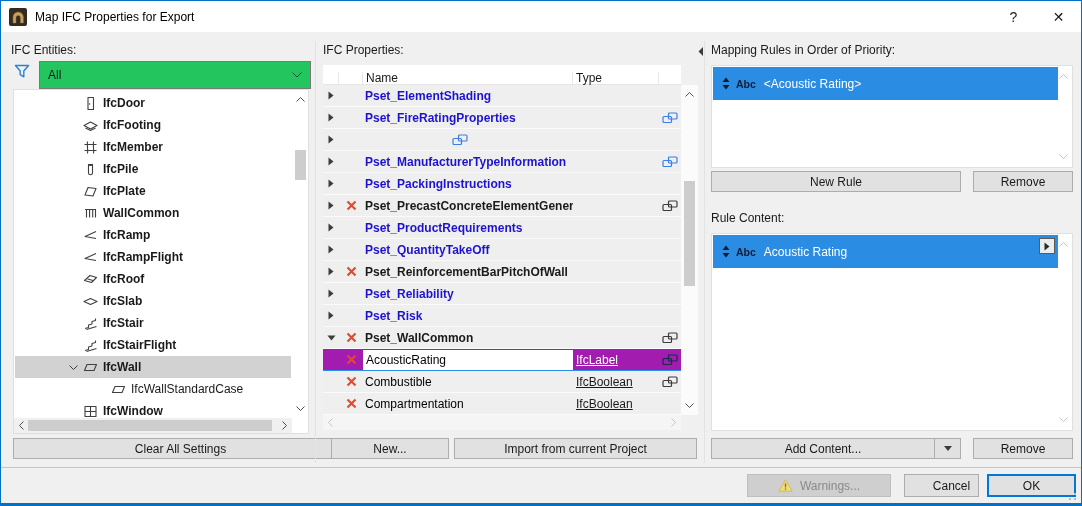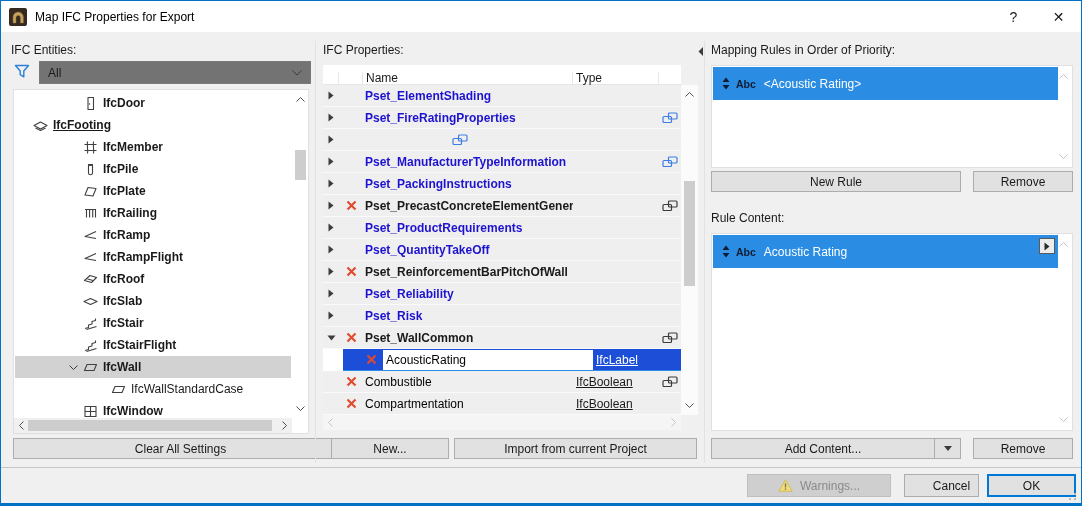--- a/index.html
+++ b/index.html
@@ -18,21 +18,21 @@
   .lbl{position:absolute;font-size:12px;color:#1a1a1a;white-space:nowrap;}
   .btn{position:absolute;height:21px;background:#e1e1e1;border:1px solid #adadad;
     font-size:12px;color:#1a1a1a;display:flex;align-items:center;justify-content:center;
     white-space:nowrap;}
   .btn.disabled{background:#cfcfcf;border-color:#bfbfbf;color:#8a8a8a;}
   .btn.ok{border:2px solid #0078d7;height:23px;}
   .btn.cancel{height:23px;padding-left:20px;}
   .listbox{position:absolute;background:#fff;border:1px solid #e0e0e0;}
   .vsep{position:absolute;width:1px;background:#e2e2e2;}
   
-  .combo{position:absolute;left:38px;top:60px;width:272px;height:23px;background:#737373;
+  .combo{position:absolute;left:38px;top:60px;width:272px;height:28px;background:#22c55e;
     border:1px solid #7a7a7a;display:flex;align-items:center;padding:0 8px;font-size:12px;color:#1a1a1a;}
   .combo .chev{margin-left:auto;}
   .funnel{position:absolute;left:13px;top:63px;}
   .tree-rows{position:absolute;left:1px;top:2px;right:17px;bottom:16px;overflow:hidden;}
   .tree-row{height:22px;display:flex;align-items:center;font-size:12px;color:#1a1a1a;}
   .tree-row.bold{font-weight:bold;}
   .tree-row.sel{background:#d2d2d2;}
   .tree-row .tchev{width:16px;display:flex;justify-content:center;flex:0 0 auto;}
   .tree-row .ticon{width:19px;display:flex;justify-content:center;flex:0 0 auto;margin-right:3px;}
   
@@ -54,21 +54,21 @@
   .prows{position:absolute;left:322px;top:84px;width:358px;height:330px;background:#fff;}
   .prow{height:22px;display:flex;align-items:center;background:#efefef;border-bottom:1px solid #fafafa;
     font-size:12px;position:relative;}
   .prow .c-exp{display:flex;align-items:center;justify-content:center;}
   .prow .pname{width:210px;flex:0 0 auto;padding-left:2px;overflow:hidden;white-space:nowrap;}
   .prow .ptype{width:86px;flex:0 0 auto;padding-left:3px;color:#1a1a1a;text-decoration:underline;}
   .prow.pset .pname{font-weight:bold;color:#1d12cf;}
   .prow.pset.marked .pname{color:#1a1a1a;}
   .prow .linkic{color:#3e7de8;display:flex;}
   .prow.marked .linkic{color:#3c3c3c;}
-  .prow.sel{background:#1d4ed8;border-bottom-color:#2a8ce2;margin-left:20px;}
+  .prow.sel{background:#a21caf;border-bottom-color:#2a8ce2;}
   .prow.sel .ptype{color:#fff;}
   .prow.sel .linkic{color:#142c4d;}
   .editbox{background:#fff;height:20px;display:flex;align-items:center;padding-left:3px;
     width:210px;color:#000;}
   
   .rule-row{position:absolute;left:1px;top:1px;height:33px;background:#2a8ce2;display:flex;
     align-items:center;font-size:12px;color:#fff;}
   .rule-row .ud{margin:0 6px 0 9px;display:flex;}
   .rule-row .abc{font-size:10.5px;font-weight:bold;color:#0f1c33;margin-right:8px;}
   .row-btn{position:absolute;right:3px;top:3px;width:16px;height:16px;background:#ececec;
@@ -122,21 +122,21 @@
         <div class="tree-row bold" style="padding-left: 50px;">
           <span class="tchev"></span>
           <span class="ticon">
             <svg width="17" height="17">
               <rect x="6" y="2.5" width="5.5" height="12" fill="none" stroke="#3f3f3f" stroke-width="1.1" stroke-linejoin="round"></rect>
               <circle cx="7.6" cy="9" r="0.7" fill="#3f3f3f"></circle>
             </svg>
           </span>
           <span>IfcDoor</span>
         </div>
-        <div class="tree-row bold" style=" text-decoration: underline;">
+        <div class="tree-row bold" style="padding-left: 50px;">
           <span class="tchev"></span>
           <span class="ticon">
             <svg width="17" height="17">
               <polygon points="2,8.5 8.5,5 15,8.5 8.5,12" fill="none" stroke="#3f3f3f" stroke-width="1.1" stroke-linejoin="round"></polygon>
               <path d="M3.5 11 L8.5 13.5 L13.5 11" fill="none" stroke="#3f3f3f" stroke-width="1.1" stroke-linejoin="round"></path>
             </svg>
           </span>
           <span>IfcFooting</span>
         </div>
         <div class="tree-row bold" style="padding-left: 50px;">
@@ -167,21 +167,21 @@
           </span>
           <span>IfcPlate</span>
         </div>
         <div class="tree-row bold" style="padding-left: 50px;">
           <span class="tchev"></span>
           <span class="ticon">
             <svg width="17" height="17">
               <path d="M3 4.5 H14 M4.5 4.5 V12.5 M7.6 4.5 V12.5 M10.7 4.5 V12.5 M13.5 4.5 V12.5" fill="none" stroke="#3f3f3f" stroke-width="1.1" stroke-linejoin="round"></path>
             </svg>
           </span>
-          <span>IfcRailing</span>
+          <span>WallCommon</span>
         </div>
         <div class="tree-row bold" style="padding-left: 50px;">
           <span class="tchev"></span>
           <span class="ticon">
             <svg width="17" height="17">
               <path d="M14 4.5 L3 9.5 L14 11.5" fill="none" stroke="#3f3f3f" stroke-width="1.1" stroke-linejoin="round"></path>
             </svg>
           </span>
           <span>IfcRamp</span>
         </div>

